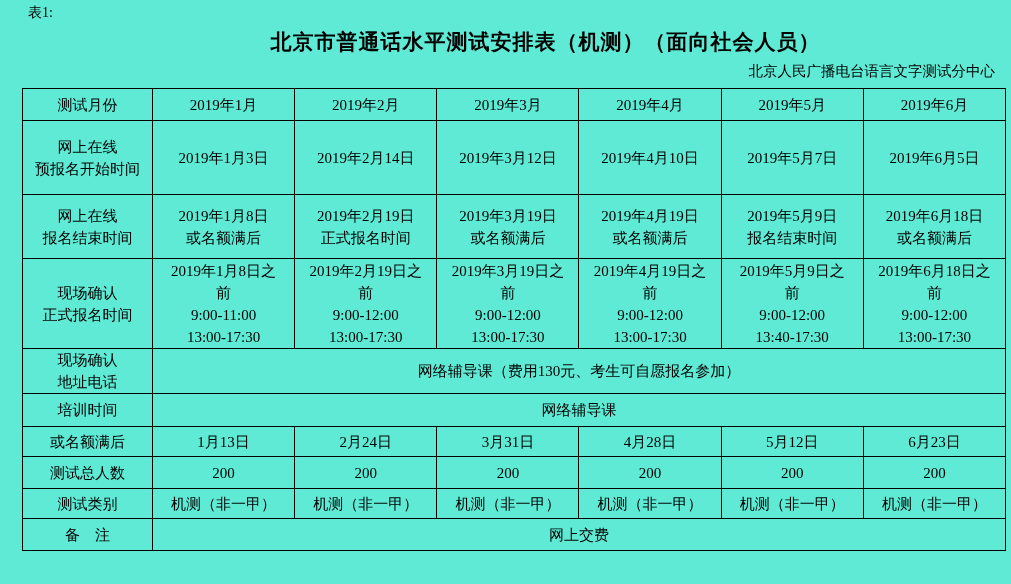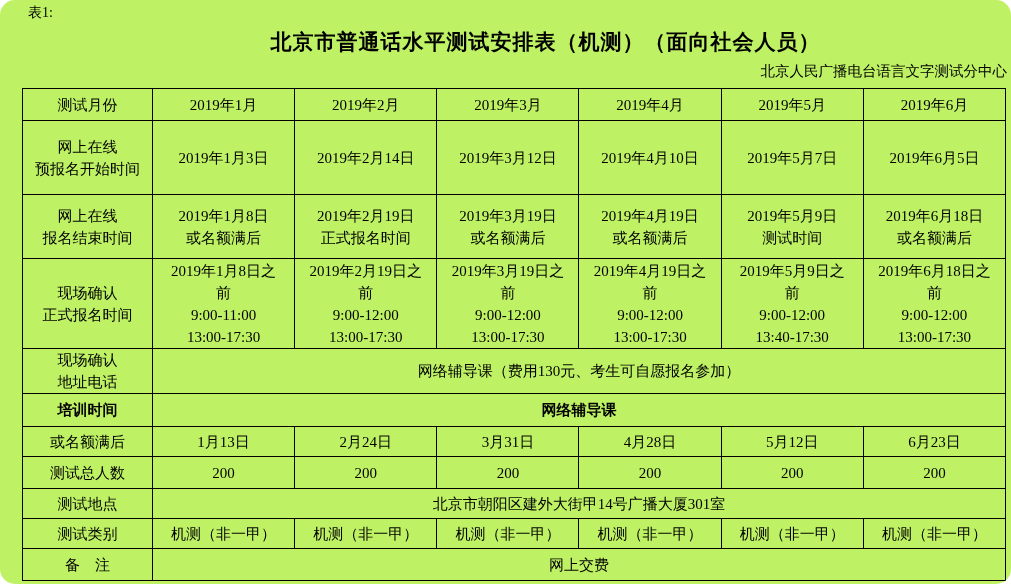--- a/index.html
+++ b/index.html
@@ -1,37 +1,36 @@
 <!DOCTYPE html>
 <html><head>
 <meta charset="utf-8">
 <style>
   html,body{margin:0;padding:0;background:#ffffff;}
   .page{
     position:relative;
     width:1011px;height:584px;
-    background:#bef264;
+    background:#5eead4;
     color:#000000;
     font-family:"Liberation Serif","DejaVu Serif",serif;
     overflow:hidden;
-    border-radius:15px;
   }
   .table-tag{
     position:absolute;left:28px;top:4px;
     font-size:14px;
   }
   .doc-title{
     position:absolute;left:0;top:28px;width:100%;
     text-align:center;
     font-size:21px;font-weight:700;
     letter-spacing:1px;
     padding-left:40px;
   }
   .doc-subtitle{
-    position:absolute;right:4px;top:62px;
+    position:absolute;right:16px;top:62px;
     font-size:14.5px;
   }
   table.schedule{
     position:absolute;left:22px;top:88px;
     width:984px;
     border-collapse:collapse;
     table-layout:fixed;
   }
   table.schedule col.c-label{width:130px;}
   table.schedule td{
@@ -43,21 +42,21 @@
     white-space:pre-line;
     padding:0 2px;
     overflow:hidden;
     margin-left:8px;
   }
   tr.rh32{height:32px;}
   tr.rh74{height:74px;}
   tr.rh64{height:64px;}
   tr.rh90{height:90px;}
   tr.rh42{height:42px;}
-  tr.rh33{height:33px;font-weight:bold;}
+  tr.rh33{height:33px;}
   tr.rh30{height:30px;}
 </style>
 </head>
 <body>
 
 <div class="page">
 
   <div class="table-tag">表1:</div>
   <div class="doc-title">北京市普通话水平测试安排表（机测）（面向社会人员）</div>
   <div class="doc-subtitle">北京人民广播电台语言文字测试分中心</div>
@@ -99,21 +98,21 @@
 报名结束时间</td>
         <td>2019年1月8日
 或名额满后</td>
         <td>2019年2月19日
 正式报名时间</td>
         <td>2019年3月19日
 或名额满后</td>
         <td>2019年4月19日
 或名额满后</td>
         <td>2019年5月9日
-测试时间</td>
+报名结束时间</td>
         <td>2019年6月18日
 或名额满后</td>
       </tr>
 
       <tr class="rh90">
         <td>现场确认
 正式报名时间</td>
         <td>2019年1月8日之
 前
 9:00-11:00
@@ -164,24 +163,20 @@
       <tr class="rh32">
         <td>测试总人数</td>
         <td>200</td>
         <td>200</td>
         <td>200</td>
         <td>200</td>
         <td>200</td>
         <td>200</td>
       </tr>
 
-      <tr class="rh30">
-        <td>测试地点</td>
-        <td colspan="6">北京市朝阳区建外大街甲14号广播大厦301室</td>
-      </tr>
 
       <tr class="rh30">
         <td>测试类别</td>
         <td>机测（非一甲）</td>
         <td>机测（非一甲）</td>
         <td>机测（非一甲）</td>
         <td>机测（非一甲）</td>
         <td>机测（非一甲）</td>
         <td>机测（非一甲）</td>
       </tr>

